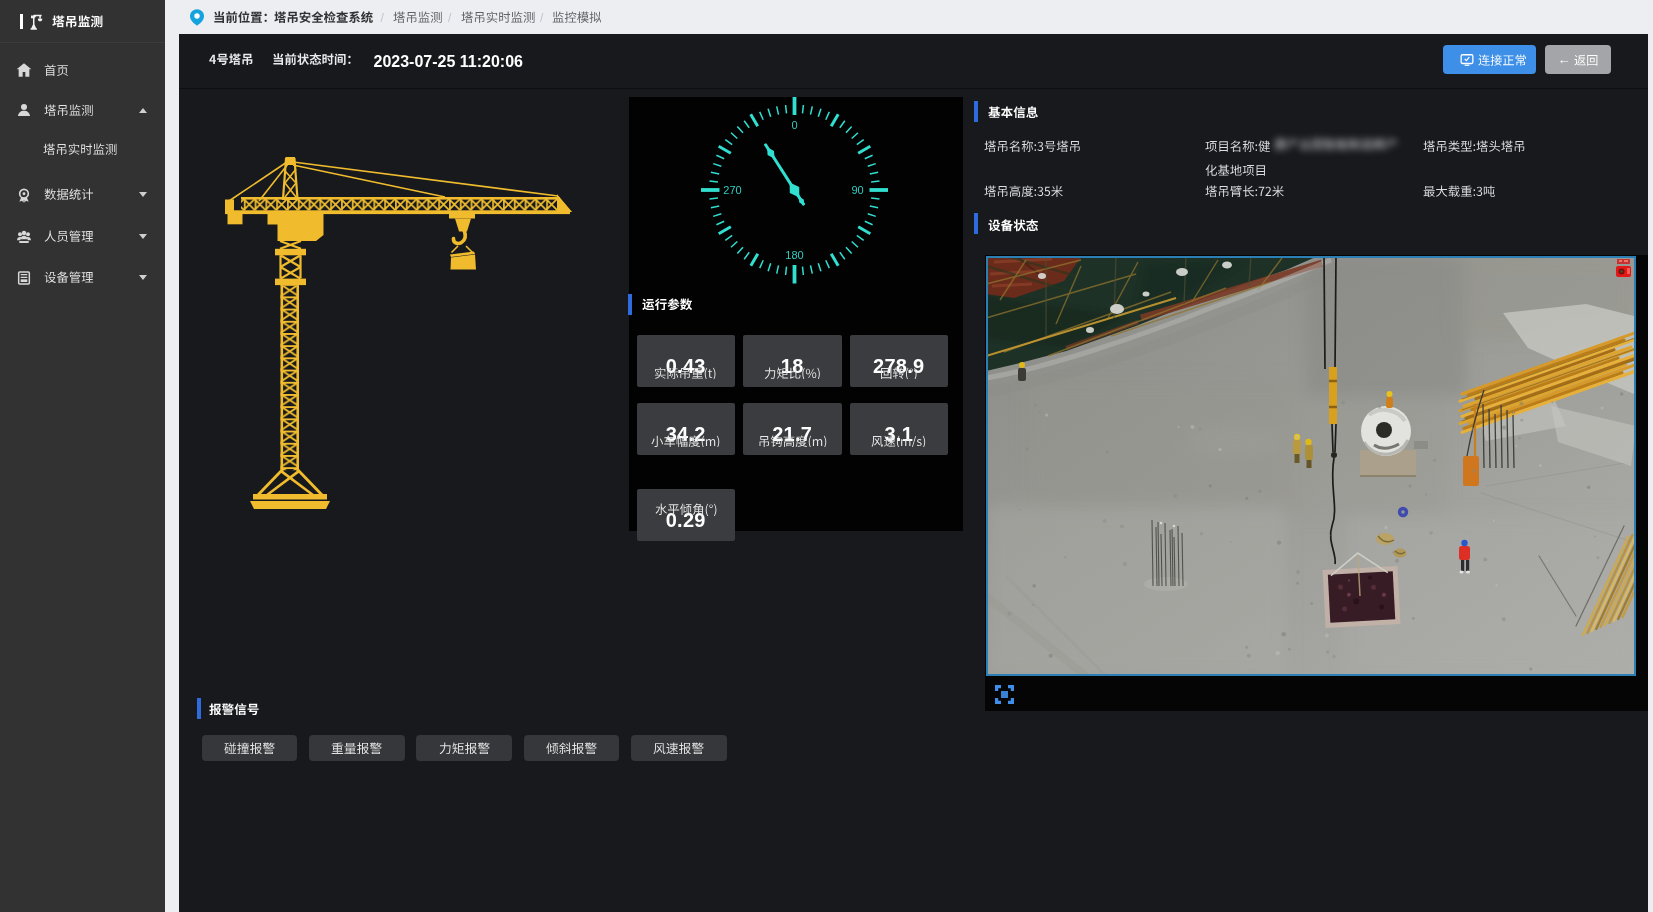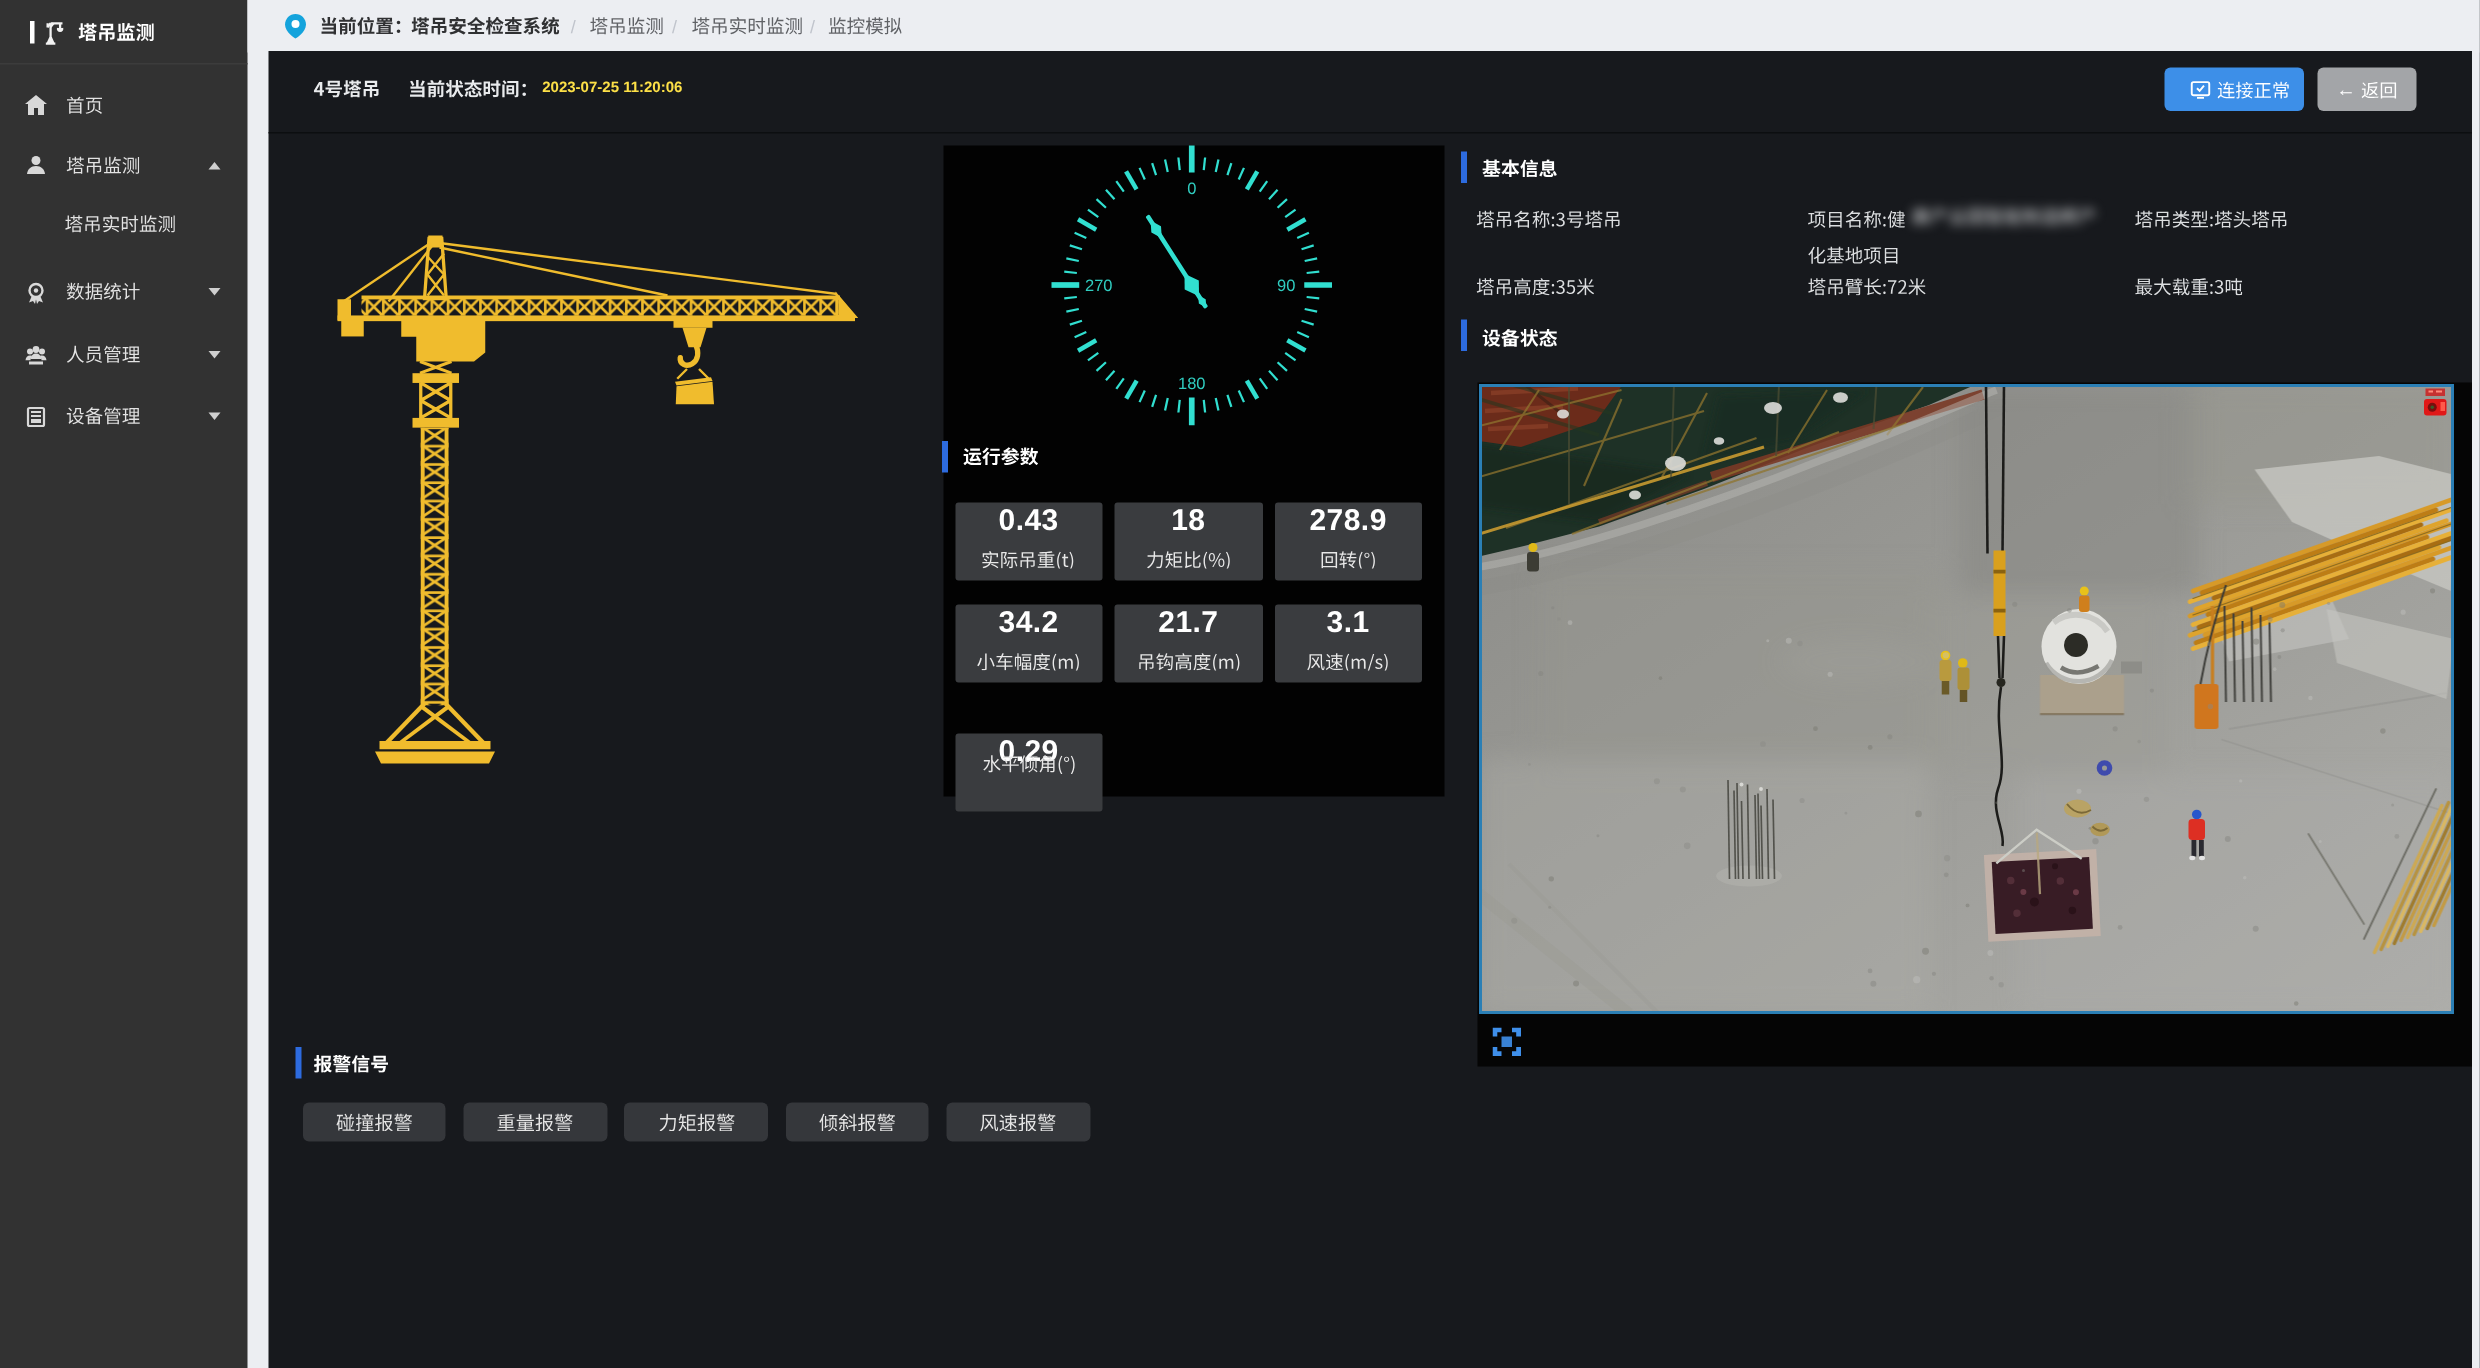--- a/index.html
+++ b/index.html
@@ -9,21 +9,21 @@
 .logo{position:absolute;left:0;top:0;width:165px;height:43px;border-bottom:1px solid #3c3c3c}
 .caret{position:absolute;right:18px;width:0;height:0;border-left:4.5px solid transparent;border-right:4.5px solid transparent}
 .caret.up{border-bottom:5px solid #cfcfcf}
 .caret.down{border-top:5px solid #cfcfcf}
 .crumb{position:absolute;left:165px;top:0;width:1488px;height:35px;background:#eceef2}
 .panel{position:absolute;left:178.5px;top:34px;width:1469.5px;height:878px;background:#17191d}
 .phead{position:absolute;left:0;top:0;width:1469.5px;height:55px;border-bottom:1px solid #0c0e10}
 .btn{position:absolute;border-radius:4px;display:flex;align-items:center;justify-content:center}
 .gauge{position:absolute;left:450px;top:63px;width:334px;height:434px;background:#020202}
 .tile{position:absolute;width:98.5px;height:52px;background:#3a3c3f;border-radius:2px;text-align:center;color:#fff}
-.tile .num{font-size:20px;font-weight:700;color:#fff;margin-top:1px;letter-spacing:0.3px}
+.tile .num{font-size:20px;font-weight:700;color:#fff;margin-top:20px;letter-spacing:0.3px}
 .bar{position:absolute;width:4px;height:21px;background:#2d6bdf}
 .abtn{position:absolute;width:95.5px;height:25.5px;background:#35373b;border-radius:4px;top:735px}
 .vidwrap{position:absolute;left:806.5px;top:221px;width:663px;height:456px;background:#050505}
 </style></head><body>
 <div class="sidebar">
     <div class="logo"></div>
   </div>
 <div class="abs" style="left:20px;top:14px;width:2.5px;height:15px;background:#fff"></div>
 <svg class="abs" style="left:27.0px;top:12.0px" width="19" height="19" viewBox="0 0 24 24">
     <g stroke="#f2f2f2" stroke-width="1.9" fill="none">
@@ -161,21 +161,21 @@
     </svg>
     <svg class="t " style="top:18.8px;left:93.5px;" width="86.80" height="12.40" viewBox="0 -880 7000 1000" fill="#e8eaec">
       <use href="#gb5F53" x="0"></use>
       <use href="#gb524D" x="1000"></use>
       <use href="#gb72B6" x="2000"></use>
       <use href="#gb6001" x="3000"></use>
       <use href="#gb65F6" x="4000"></use>
       <use href="#gb95F4" x="5000"></use>
       <use href="#gbFF1A" x="6000"></use>
     </svg>
-    <div class="abs" style="left:183px;top:18.5px;font-size:10px;font-weight:700;color:#fde047">2023-07-25 11:20:06</div>
+    <div class="abs" style="left:195px;top:18.5px;font-size:16px;font-weight:700;color:#ffffff">2023-07-25 11:20:06</div>
     <div class="btn" style="left:1264.5px;top:11px;width:93px;height:29px;background:#3d8fe8"></div>
     <svg class="abs" style="left:1281px;top:19px" width="14" height="14" viewBox="0 0 24 24">
       <rect x="2" y="3" width="20" height="15" rx="2" fill="none" stroke="#fff" stroke-width="2.2"></rect>
       <path d="M8 10 L11 13 L16 7" stroke="#fff" stroke-width="2.2" fill="none"></path>
       <path d="M8 21 L16 21" stroke="#fff" stroke-width="2.2"></path>
     </svg>
     <svg class="t " style="top:19.8px;left:1299.5px;" width="48.80" height="12.20" viewBox="0 -880 4000 1000" fill="#ffffff">
       <use href="#gr8FDE" x="0"></use>
       <use href="#gr63A5" x="1000"></use>
       <use href="#gr6B63" x="2000"></use>

